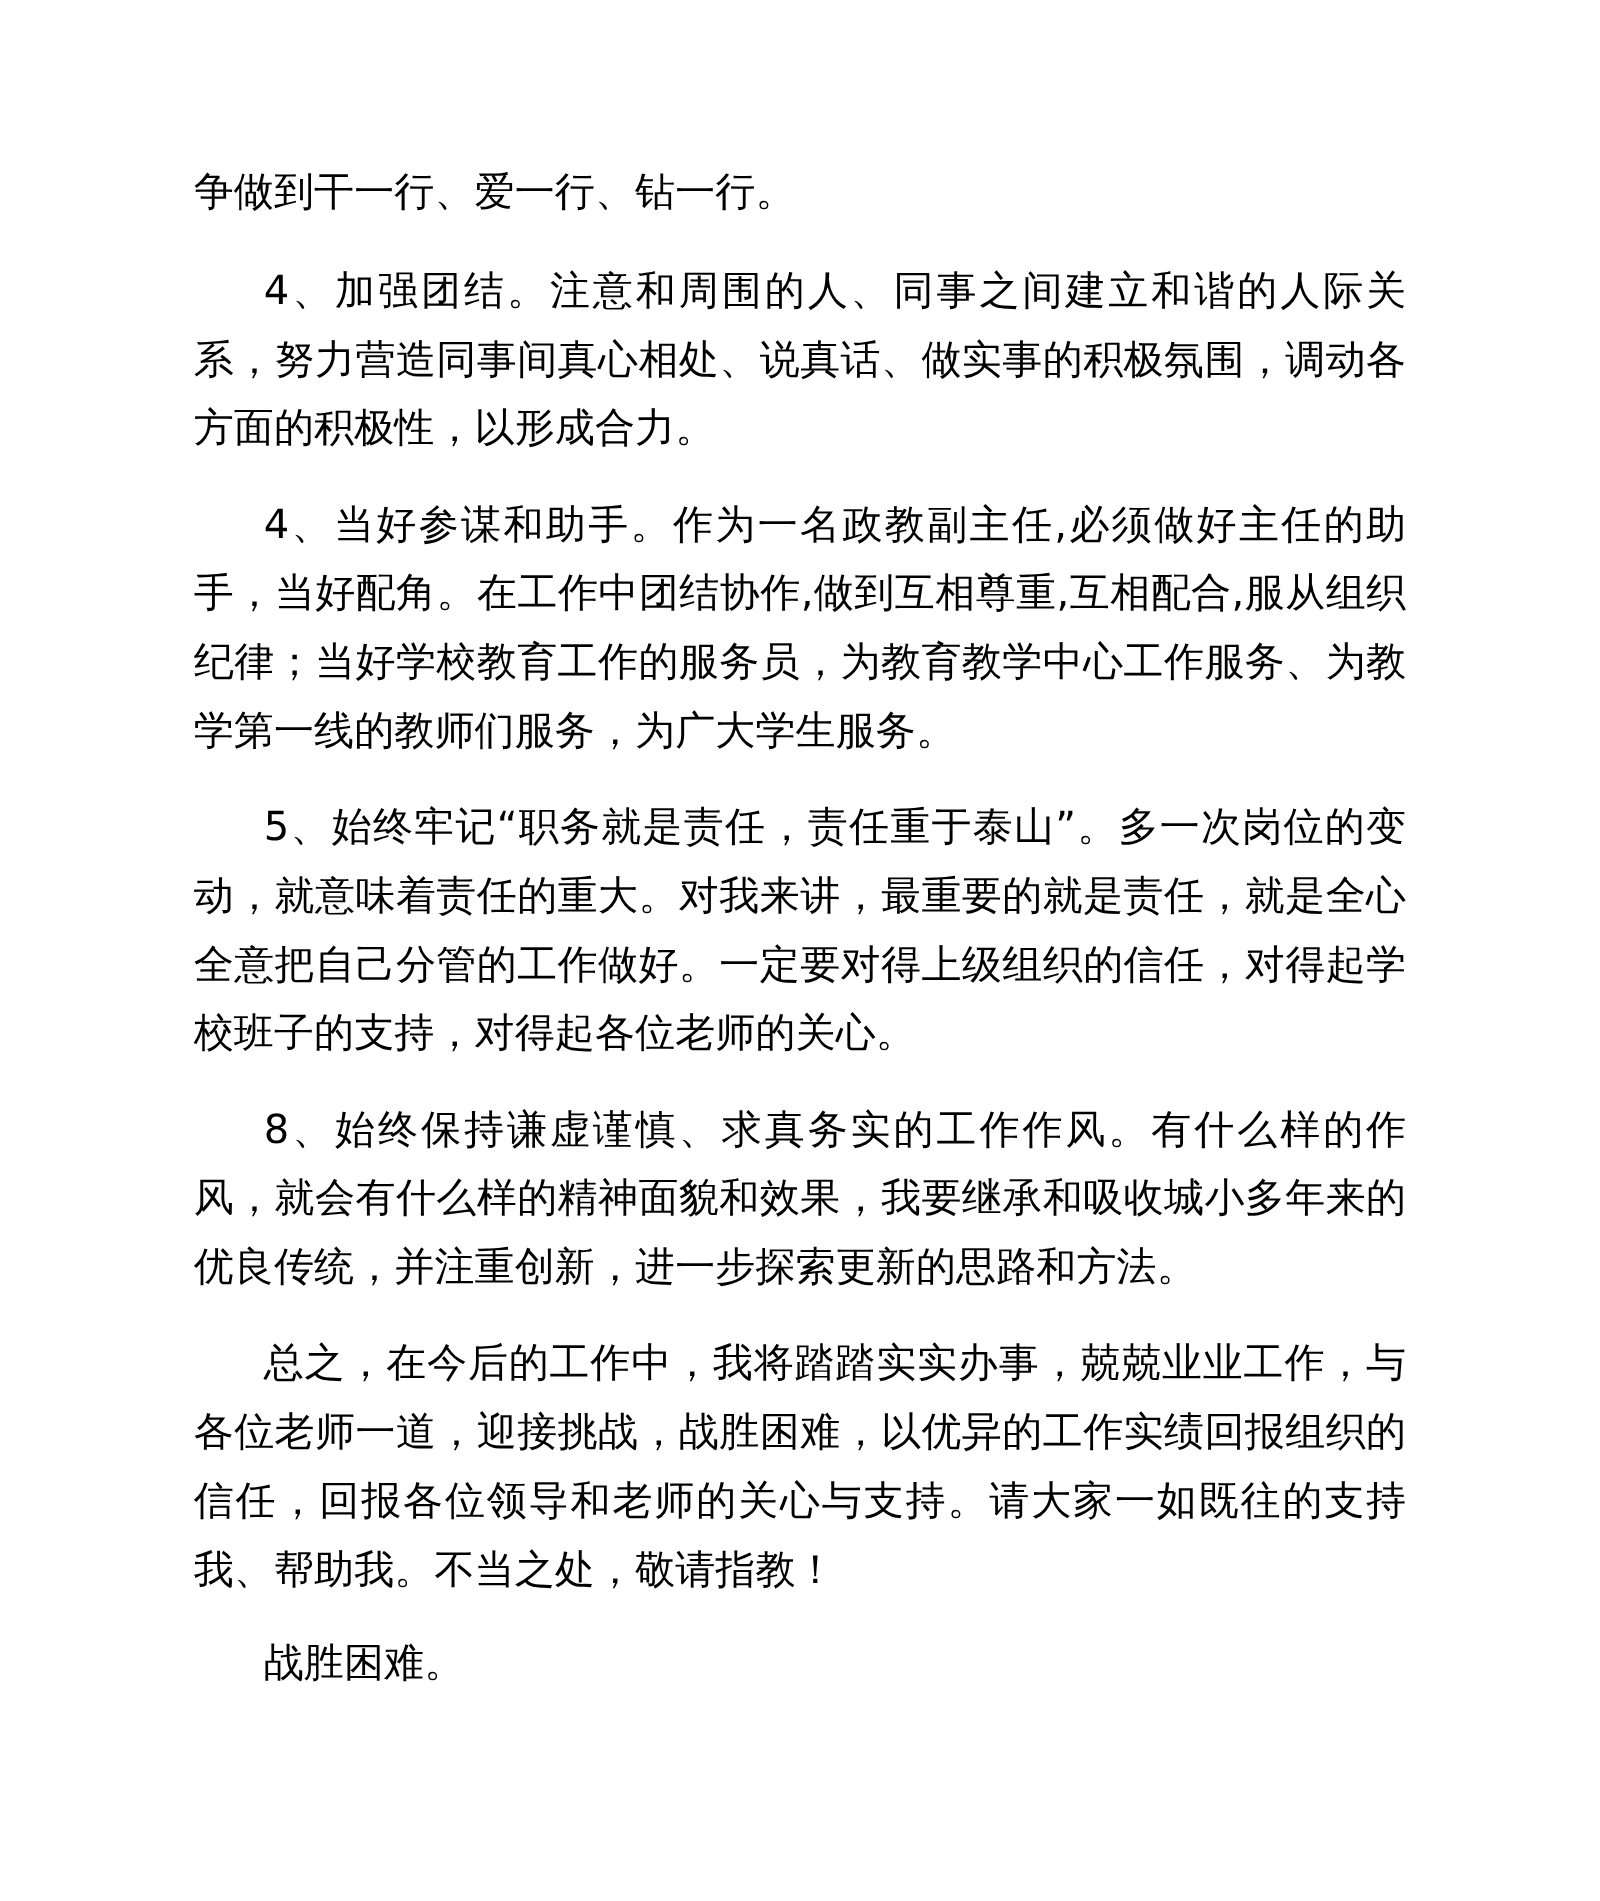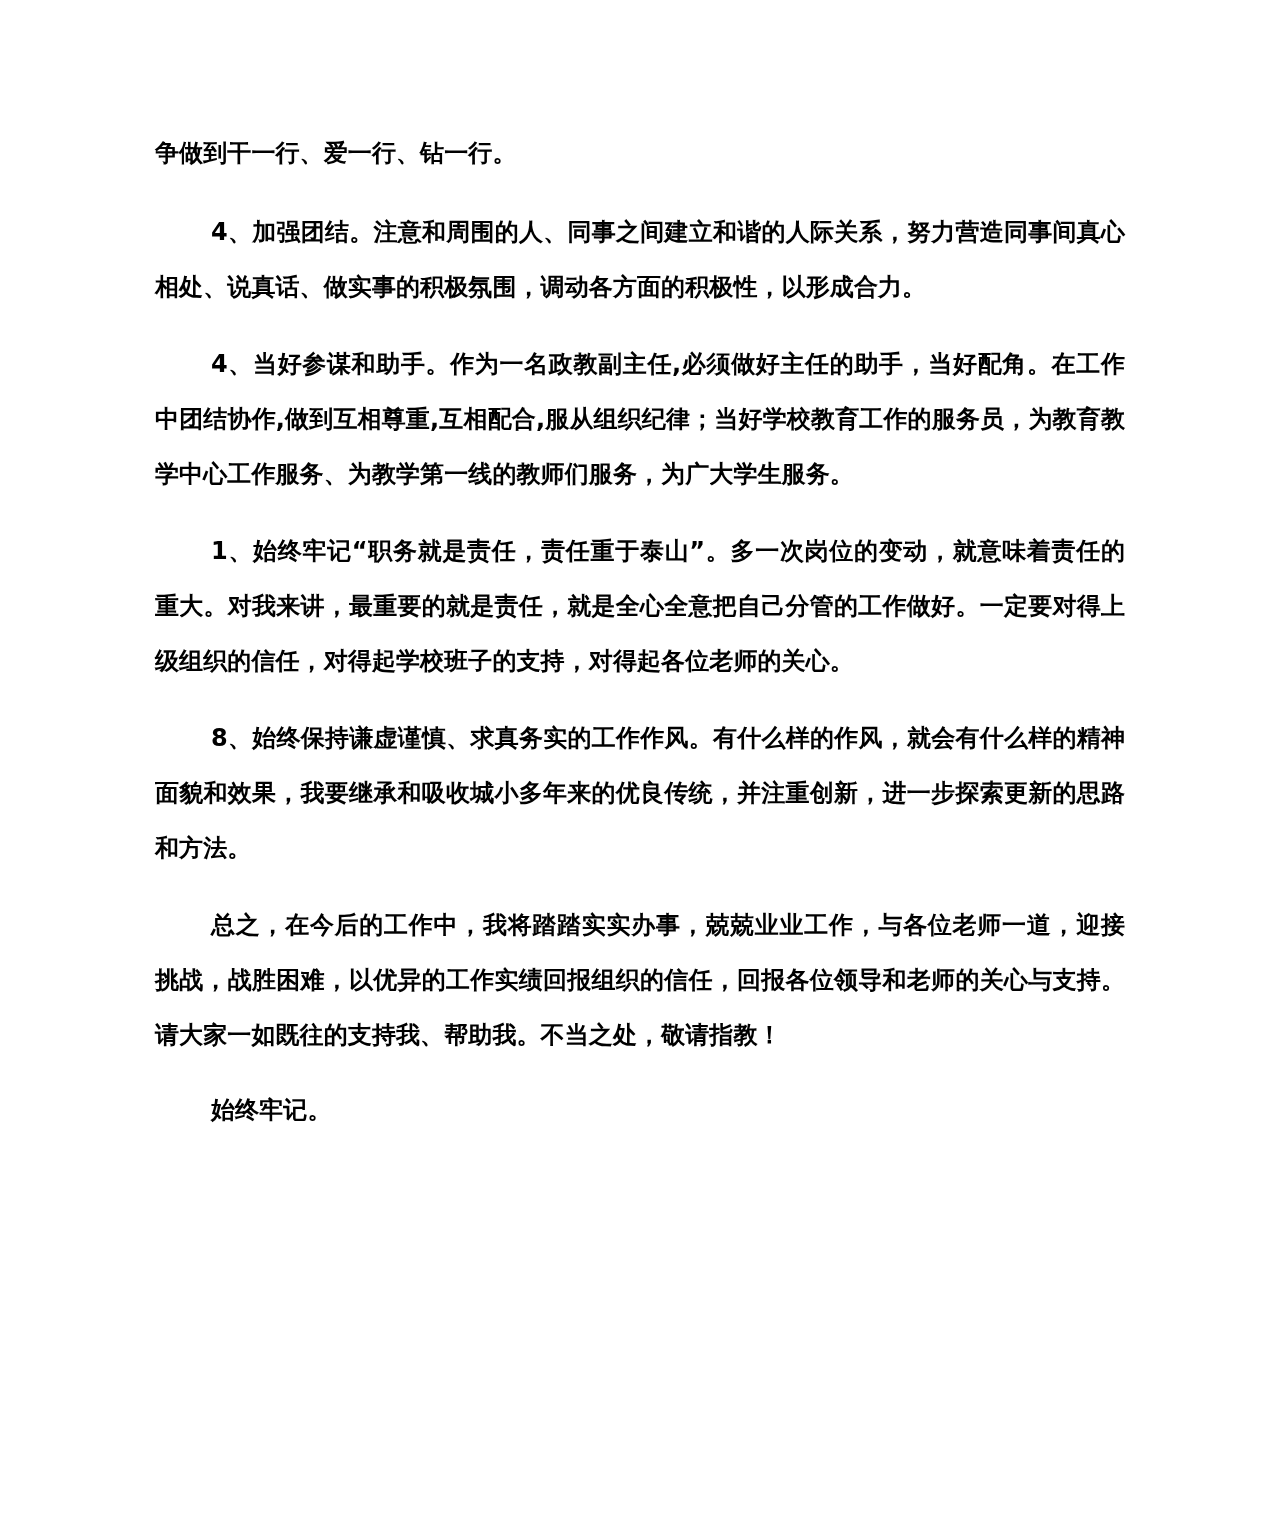--- a/index.html
+++ b/index.html
@@ -23,28 +23,27 @@
     box-sizing: border-box;
   }
   .doc-body {
     position: absolute;
     left: 155px;
     top: 126px;
     width: 970px;
   }
   .para {
     margin: 0;
-    font-size: 24px;
+    font-size: 32px;
     line-height: 55px;
     text-align: justify;
     text-justify: inter-character;
     letter-spacing: 0.1px;
     word-break: break-all;
     color: #000000;
-    font-weight: bold;
   }
   .para.indent {
     text-indent: 56px;
   }
   .para.flush {
     text-indent: 0;
   }
   .gap-sm { height: 20px; }
   .gap-md { height: 22px; }
   .gap-lg { height: 24px; }
@@ -60,28 +59,28 @@
     <div class="gap-lg"></div>
 
     <p class="para indent">4、加强团结。注意和周围的人、同事之间建立和谐的人际关系，努力营造同事间真心相处、说真话、做实事的积极氛围，调动各方面的积极性，以形成合力。</p>
 
     <div class="gap-md"></div>
 
     <p class="para indent">4、当好参谋和助手。作为一名政教副主任,必须做好主任的助手，当好配角。在工作中团结协作,做到互相尊重,互相配合,服从组织纪律；当好学校教育工作的服务员，为教育教学中心工作服务、为教学第一线的教师们服务，为广大学生服务。</p>
 
     <div class="gap-md"></div>
 
-    <p class="para indent">1、始终牢记“职务就是责任，责任重于泰山”。多一次岗位的变动，就意味着责任的重大。对我来讲，最重要的就是责任，就是全心全意把自己分管的工作做好。一定要对得上级组织的信任，对得起学校班子的支持，对得起各位老师的关心。</p>
+    <p class="para indent">5、始终牢记“职务就是责任，责任重于泰山”。多一次岗位的变动，就意味着责任的重大。对我来讲，最重要的就是责任，就是全心全意把自己分管的工作做好。一定要对得上级组织的信任，对得起学校班子的支持，对得起各位老师的关心。</p>
 
     <div class="gap-md"></div>
 
     <p class="para indent">8、始终保持谦虚谨慎、求真务实的工作作风。有什么样的作风，就会有什么样的精神面貌和效果，我要继承和吸收城小多年来的优良传统，并注重创新，进一步探索更新的思路和方法。</p>
 
     <div class="gap-md"></div>
 
     <p class="para indent">总之，在今后的工作中，我将踏踏实实办事，兢兢业业工作，与各位老师一道，迎接挑战，战胜困难，以优异的工作实绩回报组织的信任，回报各位领导和老师的关心与支持。请大家一如既往的支持我、帮助我。不当之处，敬请指教！</p>
 
     <div class="gap-sm"></div>
 
-    <p class="para indent">始终牢记。</p>
+    <p class="para indent">战胜困难。</p>
 
   </div>
 </div>
 
 </body></html>

